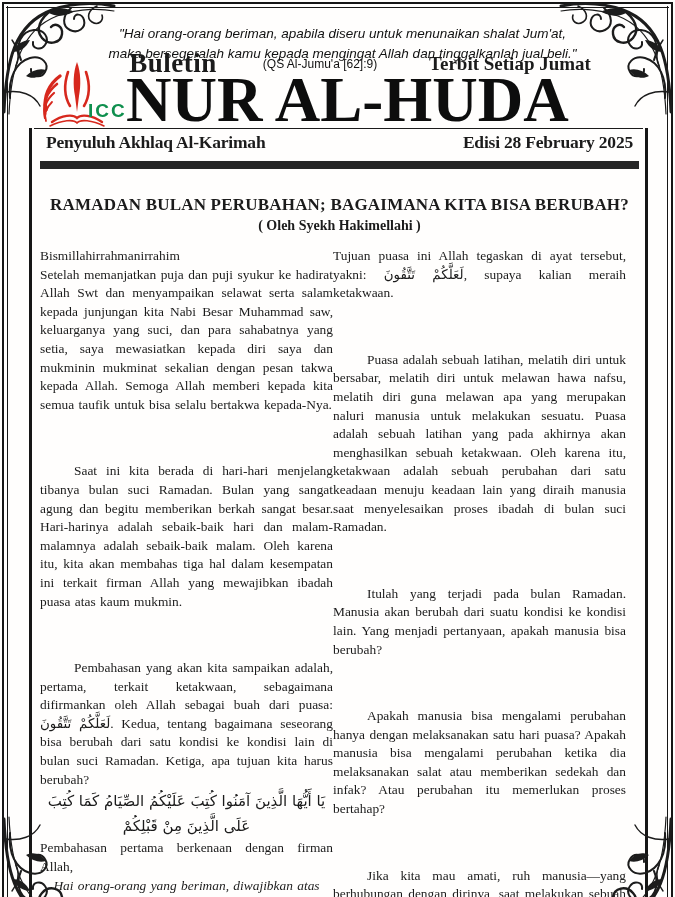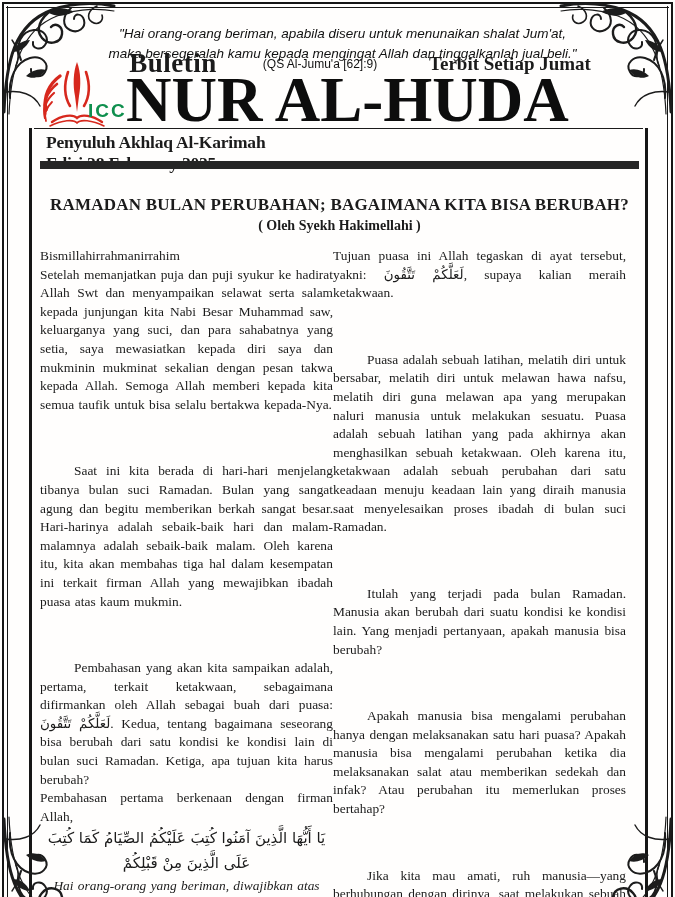--- a/index.html
+++ b/index.html
@@ -44,21 +44,21 @@
   .logo{position:absolute;top:60px;left:34px;width:104px;height:72px;}
   .masthead{
     position:absolute;top:70px;left:126px;right:32px;
     font-weight:bold;font-size:63px;line-height:60px;letter-spacing:0px;
     white-space:nowrap;text-align:left;color:#0d0d0d;
   }
   .thin-rule{position:absolute;top:128px;left:34px;right:32px;height:1px;background:#1b1b1b;}
   .masthead-row{
     position:absolute;top:132px;left:46px;right:42px;
     display:flex;justify-content:space-between;align-items:baseline;
-    font-weight:bold;font-size:17.5px;letter-spacing:-.2px;flex-direction:column;
+    font-weight:bold;font-size:17.5px;letter-spacing:-.2px;
   }
   .thick-bar{position:absolute;top:161px;left:40px;right:36px;height:8px;background:#262626;}
   
   .art-title{
     position:absolute;top:195px;left:50px;right:46px;text-align:right;
     font-weight:bold;font-size:17px;letter-spacing:.2px;
   }
   .byline{
     position:absolute;top:218px;left:50px;right:46px;text-align:center;
     font-weight:bold;font-size:14px;
@@ -157,22 +157,22 @@
 
   <div class="art-title">RAMADAN BULAN PERUBAHAN; BAGAIMANA KITA BISA BERUBAH?</div>
   <div class="byline">( Oleh Syekh Hakimellahi )</div>
 
   <div class="cols">
     <div class="col">
         <p class="para plain">Bismillahirrahmanirrahim</p>
         <p class="para plain">Setelah memanjatkan puja dan puji syukur ke hadirat Allah Swt dan menyampaikan selawat serta salam kepada junjungan kita Nabi Besar Muhammad saw, keluarganya yang suci, dan para sahabatnya yang setia, saya mewasiatkan kepada diri saya dan mukminin mukminat sekalian dengan pesan takwa kepada Allah. Semoga Allah memberi kepada kita semua taufik untuk bisa selalu bertakwa kepada-Nya.</p>
         <p class="para indent">Saat ini kita berada di hari-hari menjelang tibanya bulan suci Ramadan. Bulan yang sangat agung dan begitu memberikan berkah sangat besar. Hari-harinya adalah sebaik-baik hari dan malam-malamnya adalah sebaik-baik malam. Oleh karena itu, kita akan membahas tiga hal dalam kesempatan ini terkait firman Allah yang mewajibkan ibadah puasa atas kaum mukmin.</p>
         <p class="para indent">Pembahasan yang akan kita sampaikan adalah, pertama, terkait ketakwaan, sebagaimana difirmankan oleh Allah sebagai buah dari puasa: لَعَلَّكُمْ تَتَّقُونَ. Kedua, tentang bagaimana seseorang bisa berubah dari satu kondisi ke kondisi lain di bulan suci Ramadan. Ketiga, apa tujuan kita harus berubah?</p>
+        <p class="para arabic" dir="rtl">يَا أَيُّهَا الَّذِينَ آمَنُوا كُتِبَ عَلَيْكُمُ الصِّيَامُ كَمَا كُتِبَ عَلَى الَّذِينَ مِنْ قَبْلِكُمْ</p>
         <p class="para plain">Pembahasan pertama berkenaan dengan firman Allah,</p>
-        <p class="para arabic" dir="rtl">يَا أَيُّهَا الَّذِينَ آمَنُوا كُتِبَ عَلَيْكُمُ الصِّيَامُ كَمَا كُتِبَ عَلَى الَّذِينَ مِنْ قَبْلِكُمْ</p>
         <p class="para verse">Hai orang-orang yang beriman, diwajibkan atas kamu berpuasa, sebagaimana diwajibkan atas orang-orang sebelum kamu ... (QS. al-Baqarah [2]: 183)</p>
         <p class="para indent">Ayat ini menunjukkan bahwa sebelum umat ini, umat-umat terdahulu dan semua umat yang telah Allah ciptakan di muka bumi telah diwajibkan untuk berpuasa.</p>
       </div>
     <div class="col">
         <p class="para plain">Tujuan puasa ini Allah tegaskan di ayat tersebut, yakni: لَعَلَّكُمْ تَتَّقُونَ, supaya kalian meraih ketakwaan.</p>
         <p class="para indent">Puasa adalah sebuah latihan, melatih diri untuk bersabar, melatih diri untuk melawan hawa nafsu, melatih diri guna melawan apa yang merupakan naluri manusia untuk melakukan sesuatu. Puasa adalah sebuah latihan yang pada akhirnya akan menghasilkan sebuah ketakwaan. Oleh karena itu, ketakwaan adalah sebuah perubahan dari satu keadaan menuju keadaan lain yang diraih manusia saat menyelesaikan proses ibadah di bulan suci Ramadan.</p>
         <p class="para indent">Itulah yang terjadi pada bulan Ramadan. Manusia akan berubah dari suatu kondisi ke kondisi lain. Yang menjadi pertanyaan, apakah manusia bisa berubah?</p>
         <p class="para indent">Apakah manusia bisa mengalami perubahan hanya dengan melaksanakan satu hari puasa? Apakah manusia bisa mengalami perubahan ketika dia melaksanakan salat atau memberikan sedekah dan infak? Atau perubahan itu memerlukan proses bertahap?</p>
         <p class="para indent">Jika kita mau amati, ruh manusia—yang berhubungan dengan dirinya, saat melakukan sebuah aktivitas akan bersentuhan dengan 4 hal: (1) jisim atau tubuh fisik, (2) akal, (3) hati, dan (4) waktu dan tempat. Waktu dan tempat dijadikan sebagai satu dari empat hal yang berhubungan dengan ruh. Ketika ruh manusia melakukan suatu aktivitas, ia akan bersentuhan dengan empat hal tersebut dan keempatnya sama-sama memiliki proses perubahan dan akan selalu mengalami perubahan. Mari kita lihat satu per satu.</p>
       </div>

